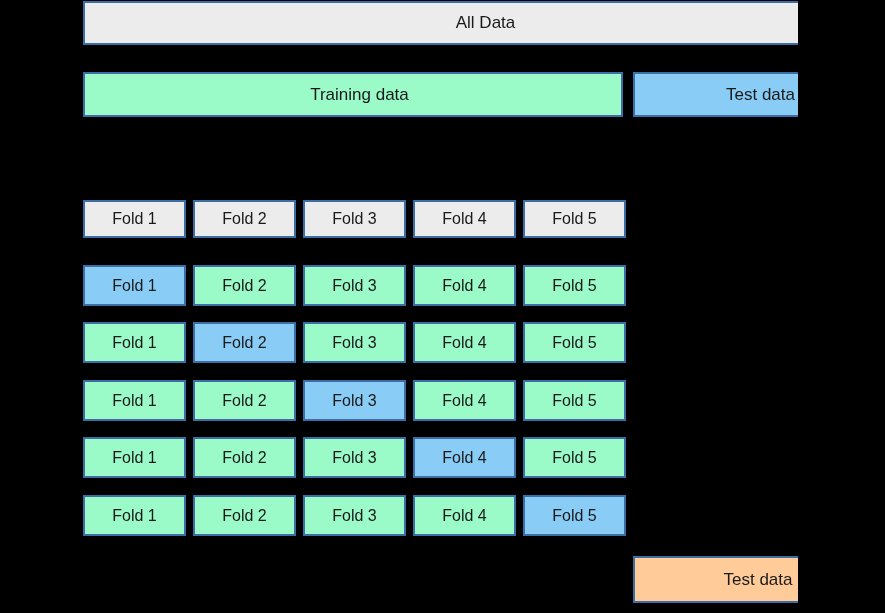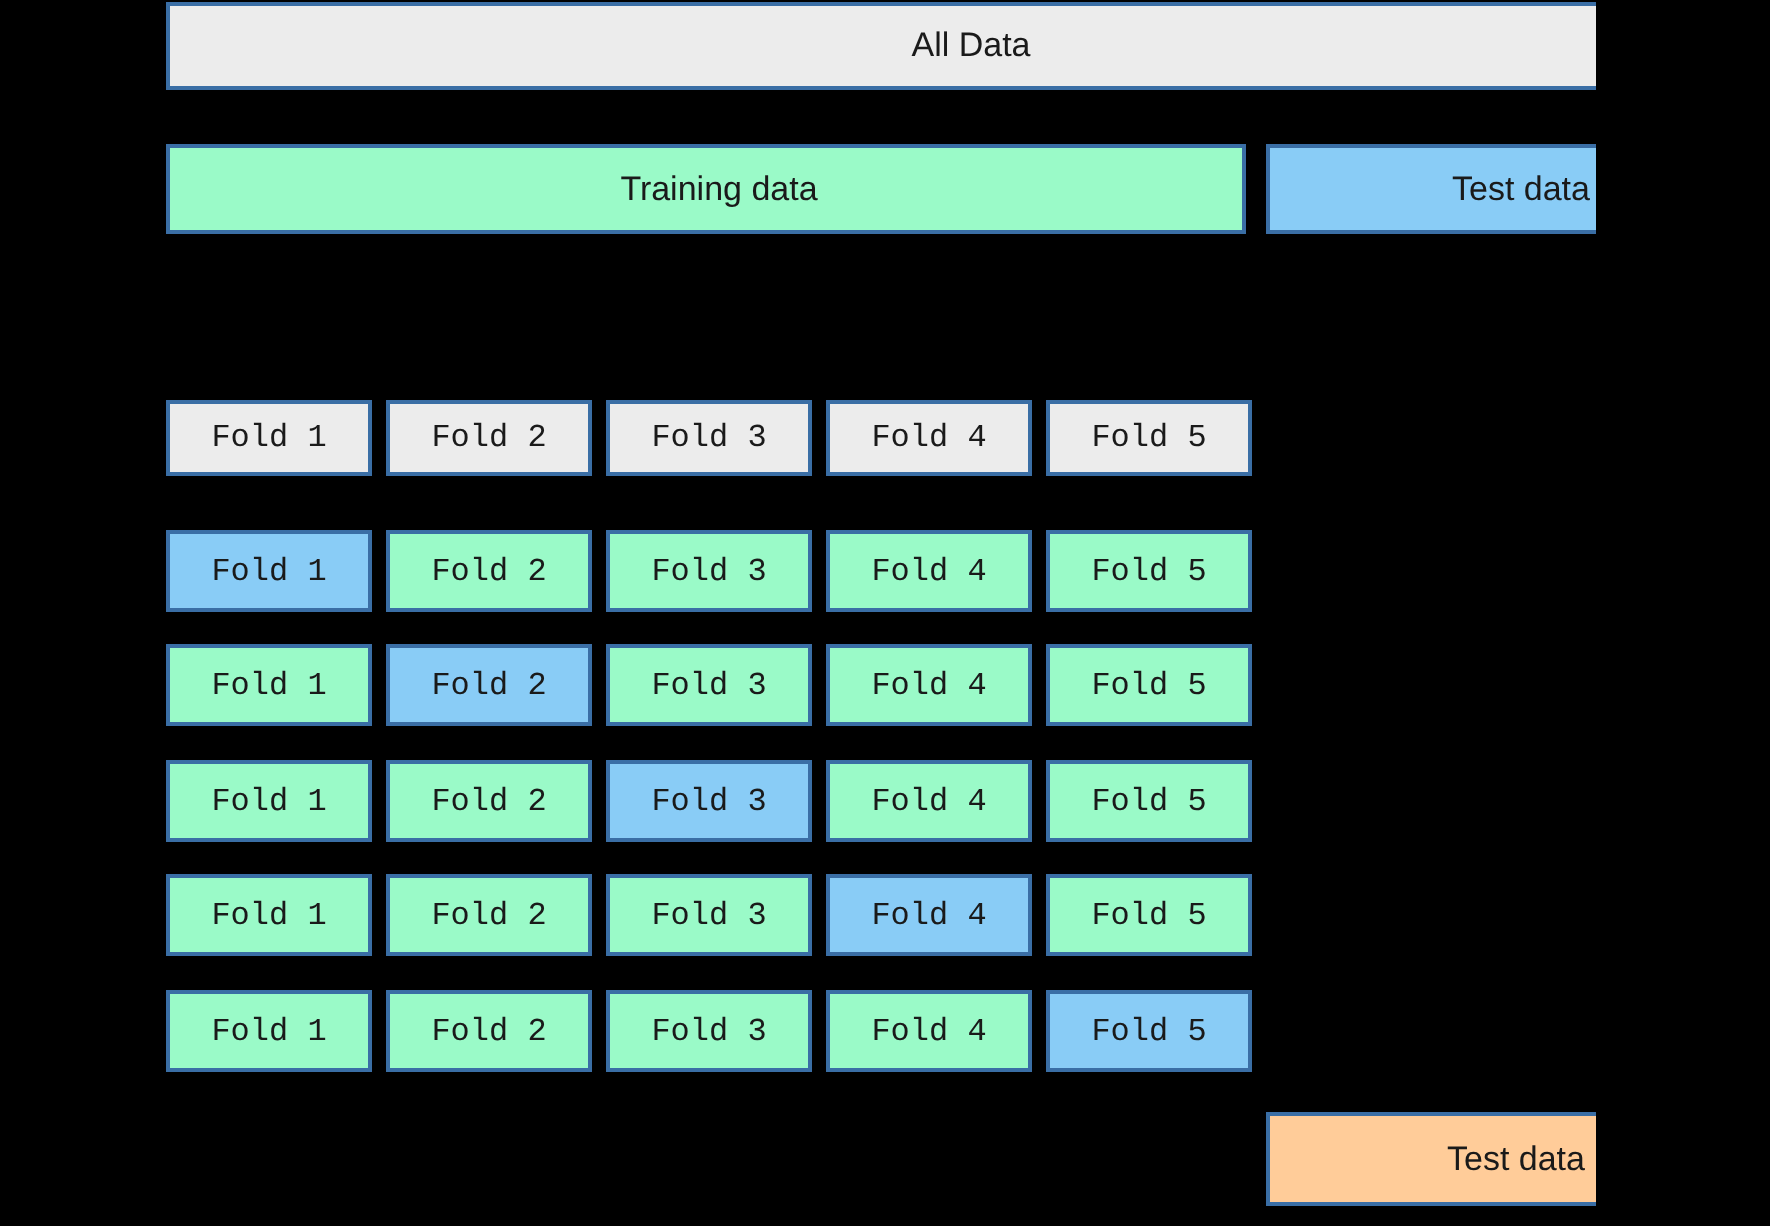--- a/index.html
+++ b/index.html
@@ -18,21 +18,21 @@
   }
   .box, .cell {
     box-sizing: border-box;
     border: 2px solid var(--border, #3A6EA5);
     display: flex;
     align-items: center;
     justify-content: center;
     white-space: nowrap;
   }
   .box { position: absolute; font-size: 17px; }
-  .cell { font-size: 16px; font-family: Liberation Mono, monospace; }
+  .cell { font-size: 16px; }
 
   .gray   { background: var(--gray-fill,   #ECECEC); }
   .green  { background: var(--green-fill,  #9AFAC8); }
   .blue   { background: var(--blue-fill,   #89CCF6); }
   .orange { background: var(--orange-fill, #FFCC99); }
   .cell.hl { background: var(--blue-fill,  #89CCF6); }
 
   .all-data  { left: 83px;  top: 1px;   width: 805px; height: 44px; }
   .training  { left: 83px;  top: 72px;  width: 540px; height: 45px; padding-left: 13px; }
   .test-top  { left: 633px; top: 72px;  width: 255px; height: 45px; }

